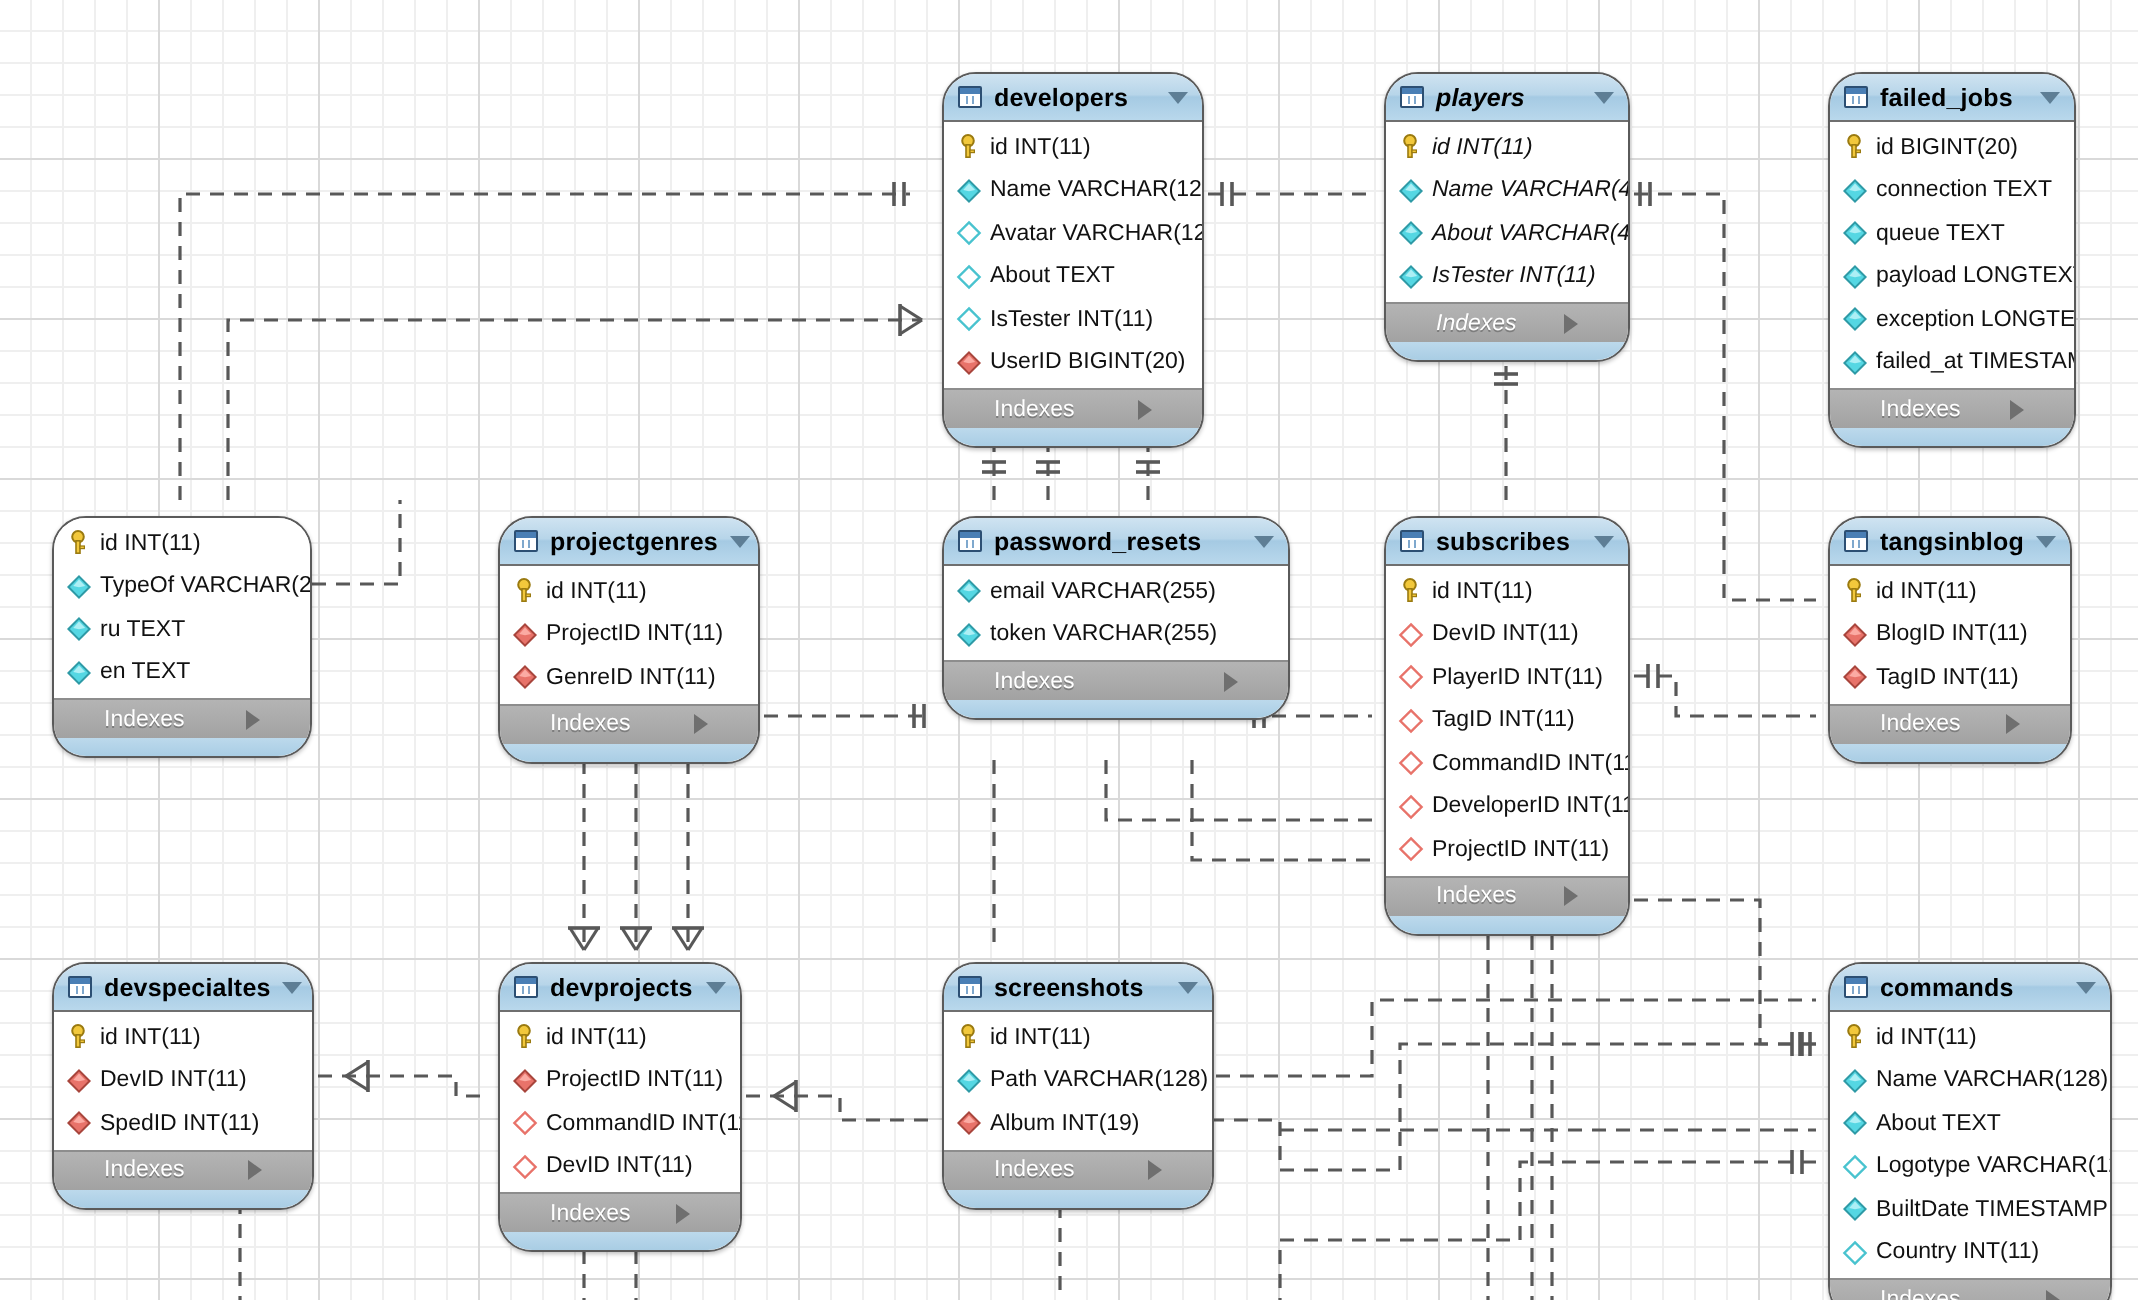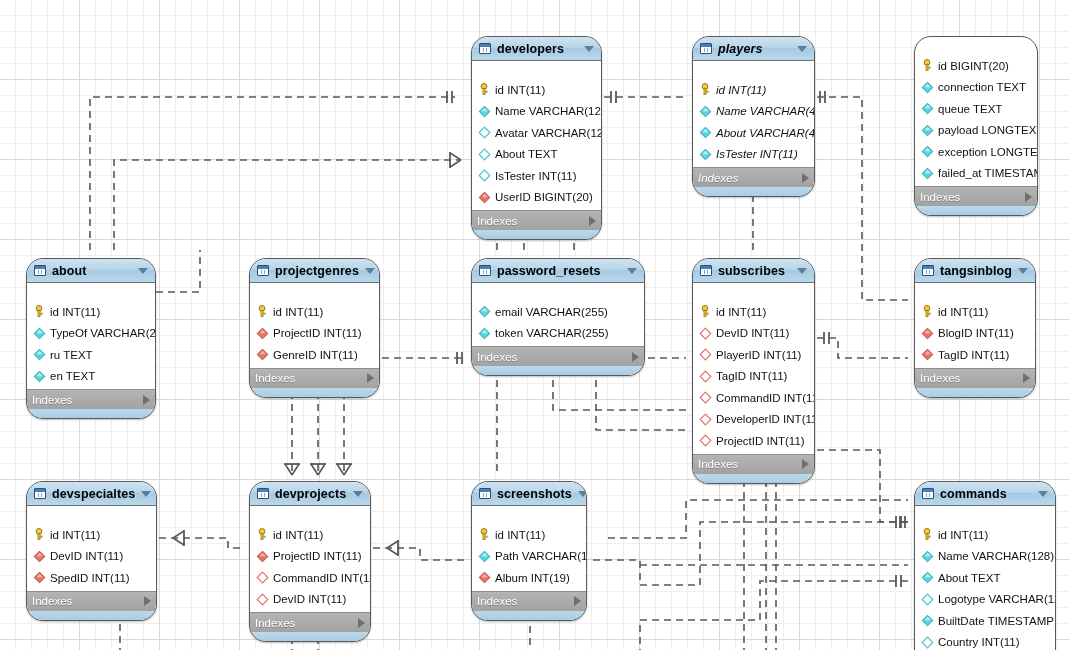--- a/index.html
+++ b/index.html
@@ -48,28 +48,28 @@
     content:"";position:absolute;left:0;top:0;right:0;height:3px;background:#4a7fb5;
   }
   .tbl-icon:after{
     content:"";position:absolute;left:3px;top:4px;bottom:1px;width:1px;
     background:#7fa8cd;box-shadow:3px 0 0 #7fa8cd;
   }
   .caret{
     width:0;height:0;border-left:5px solid transparent;border-right:5px solid transparent;
     border-top:6px solid #5e7e95;flex:none;
   }
-  .cols{padding:2px 0 2px 0;background:#fff;margin-top:16px;}
+  .cols{padding:2px 0 2px 0;background:#fff;}
   .col{
     height:21.5px;display:flex;align-items:center;gap:4px;padding:0 6px;
     white-space:nowrap;font-size:11.5px;color:#111;box-sizing:border-box;
   }
   .gl{flex:none;width:13px;height:13px;display:block;}
   .tbl-footer{
-    height:20px;display:flex;align-items:center;padding:0 5px;
+    height:20px;display:flex;align-items:center;padding:0 25px;
     background:linear-gradient(to bottom,#b4b4b4,#a2a2a2);
     border-top:1px solid #8d8d8d;
     color:#ffffff;font-size:11.5px;box-sizing:border-box;justify-content:space-between;
   }
   .tbl-footer .lbl{flex:1;text-shadow:0 1px 0 rgba(0,0,0,.25);}
   .tri-right{
     width:0;height:0;border-top:5px solid transparent;border-bottom:5px solid transparent;
     border-left:7px solid #6f6f6f;
   }
   .tbl-strip{height:9px;background:linear-gradient(to bottom,#bcd9ec,#a9cde4);}
@@ -314,20 +314,25 @@
             <span>IsTester INT(11)</span>
           </div>
         </div>
         <div class="tbl-footer">
           <span class="lbl">Indexes</span>
           <span class="tri-right"></span>
         </div>
         <div class="tbl-strip"></div>
       </div>
       <div class="table-node" style="left: 914px; top: 36px; width: 124px;">
+        <div class="tbl-header">
+          <span class="tbl-icon"></span>
+          <span class="tbl-title">failed_jobs</span>
+          <span class="caret"></span>
+        </div>
         <div class="cols">
           <div class="col">
             <svg viewBox="0 0 13 13" class="gl">
               <circle cx="6" cy="3.4" r="2.9" fill="#f2c83c" stroke="#9a7a10" stroke-width="1"></circle>
               <rect x="5" y="5.4" width="2" height="6.2" fill="#f2c83c" stroke="#9a7a10" stroke-width=".8"></rect>
               <rect x="7" y="8" width="2.2" height="1.3" fill="#f2c83c" stroke="#9a7a10" stroke-width=".6"></rect>
             </svg>
             <span>id BIGINT(20)</span>
           </div>
           <div class="col">
@@ -366,25 +371,20 @@
             <span>failed_at TIMESTAMP</span>
           </div>
         </div>
         <div class="tbl-footer">
           <span class="lbl">Indexes</span>
           <span class="tri-right"></span>
         </div>
         <div class="tbl-strip"></div>
       </div>
       <div class="table-node" style="left: 26px; top: 258px; width: 130px;">
-        <div class="tbl-header">
-          <span class="tbl-icon"></span>
-          <span class="tbl-title">about</span>
-          <span class="caret"></span>
-        </div>
         <div class="cols">
           <div class="col">
             <svg viewBox="0 0 13 13" class="gl">
               <circle cx="6" cy="3.4" r="2.9" fill="#f2c83c" stroke="#9a7a10" stroke-width="1"></circle>
               <rect x="5" y="5.4" width="2" height="6.2" fill="#f2c83c" stroke="#9a7a10" stroke-width=".8"></rect>
               <rect x="7" y="8" width="2.2" height="1.3" fill="#f2c83c" stroke="#9a7a10" stroke-width=".6"></rect>
             </svg>
             <span>id INT(11)</span>
           </div>
           <div class="col">
@@ -643,21 +643,21 @@
             </svg>
             <span>DevID INT(11)</span>
           </div>
         </div>
         <div class="tbl-footer">
           <span class="lbl">Indexes</span>
           <span class="tri-right"></span>
         </div>
         <div class="tbl-strip"></div>
       </div>
-      <div class="table-node" style="left: 471px; top: 481px; width: 116px;">
+      <div class="table-node" style="left: 471px; top: 481px; width: 136px;">
         <div class="tbl-header">
           <span class="tbl-icon"></span>
           <span class="tbl-title">screenshots</span>
           <span class="caret"></span>
         </div>
         <div class="cols">
           <div class="col">
             <svg viewBox="0 0 13 13" class="gl">
               <circle cx="6" cy="3.4" r="2.9" fill="#f2c83c" stroke="#9a7a10" stroke-width="1"></circle>
               <rect x="5" y="5.4" width="2" height="6.2" fill="#f2c83c" stroke="#9a7a10" stroke-width=".8"></rect>

